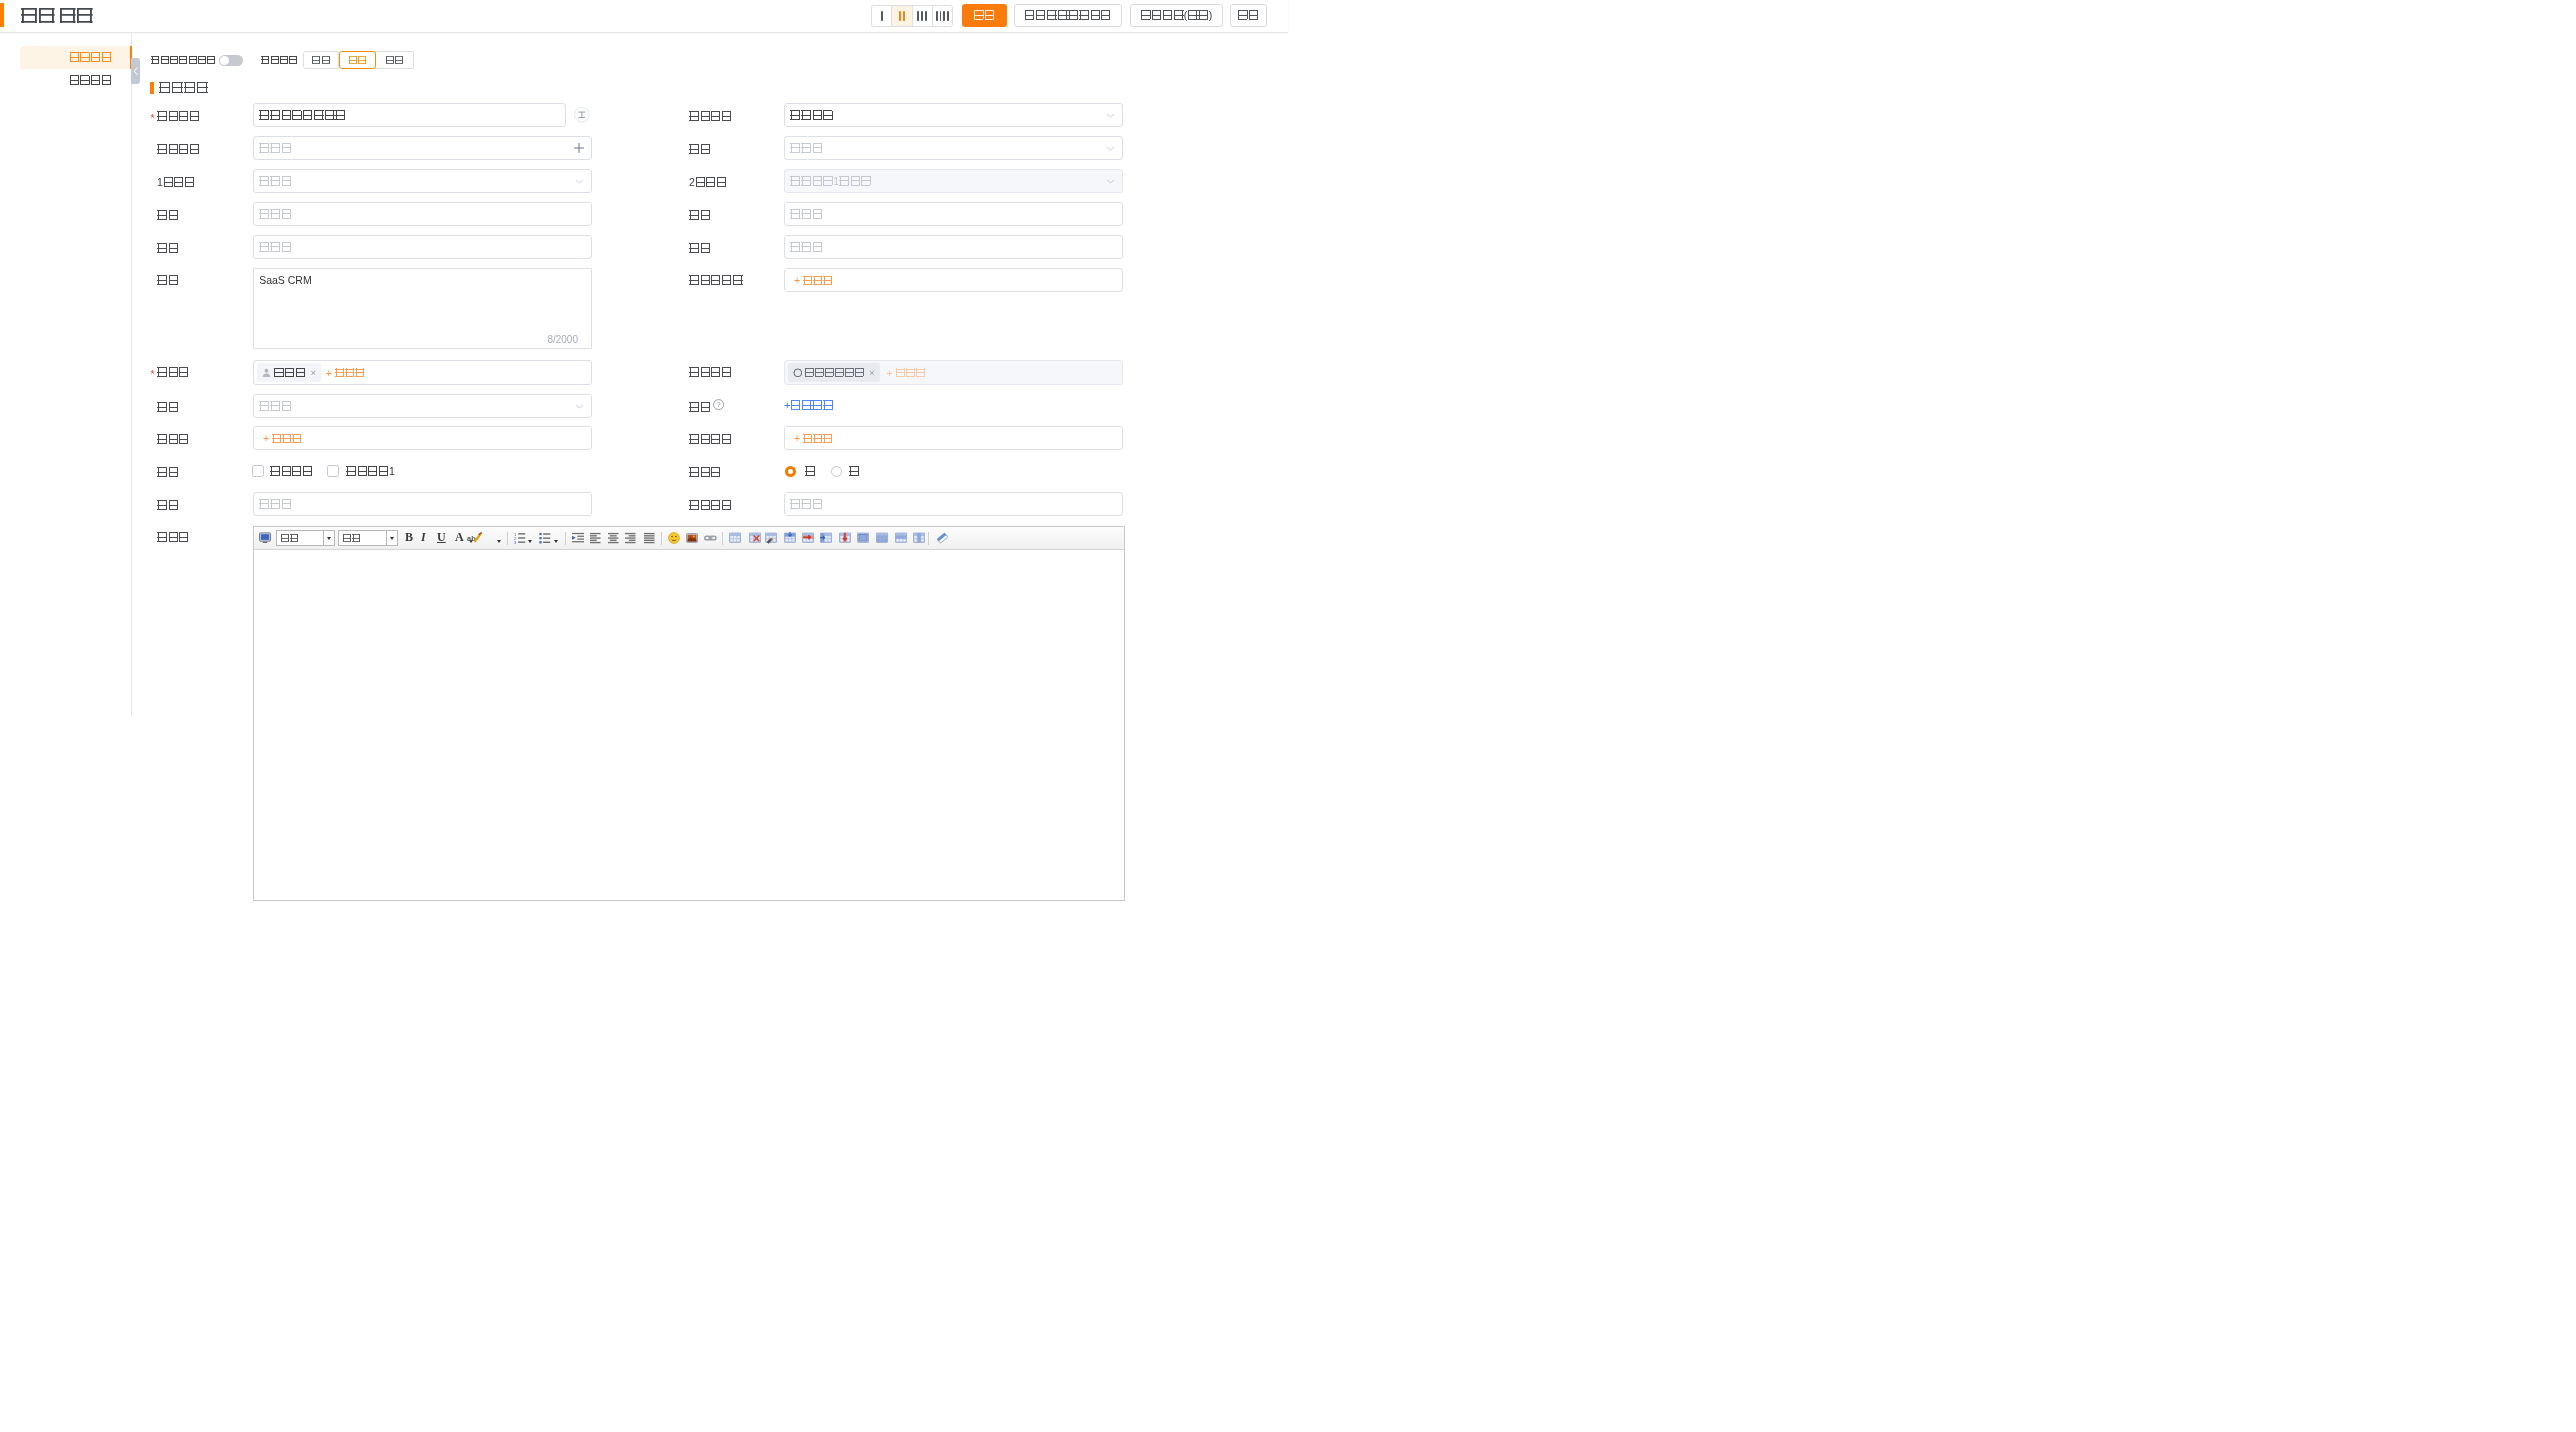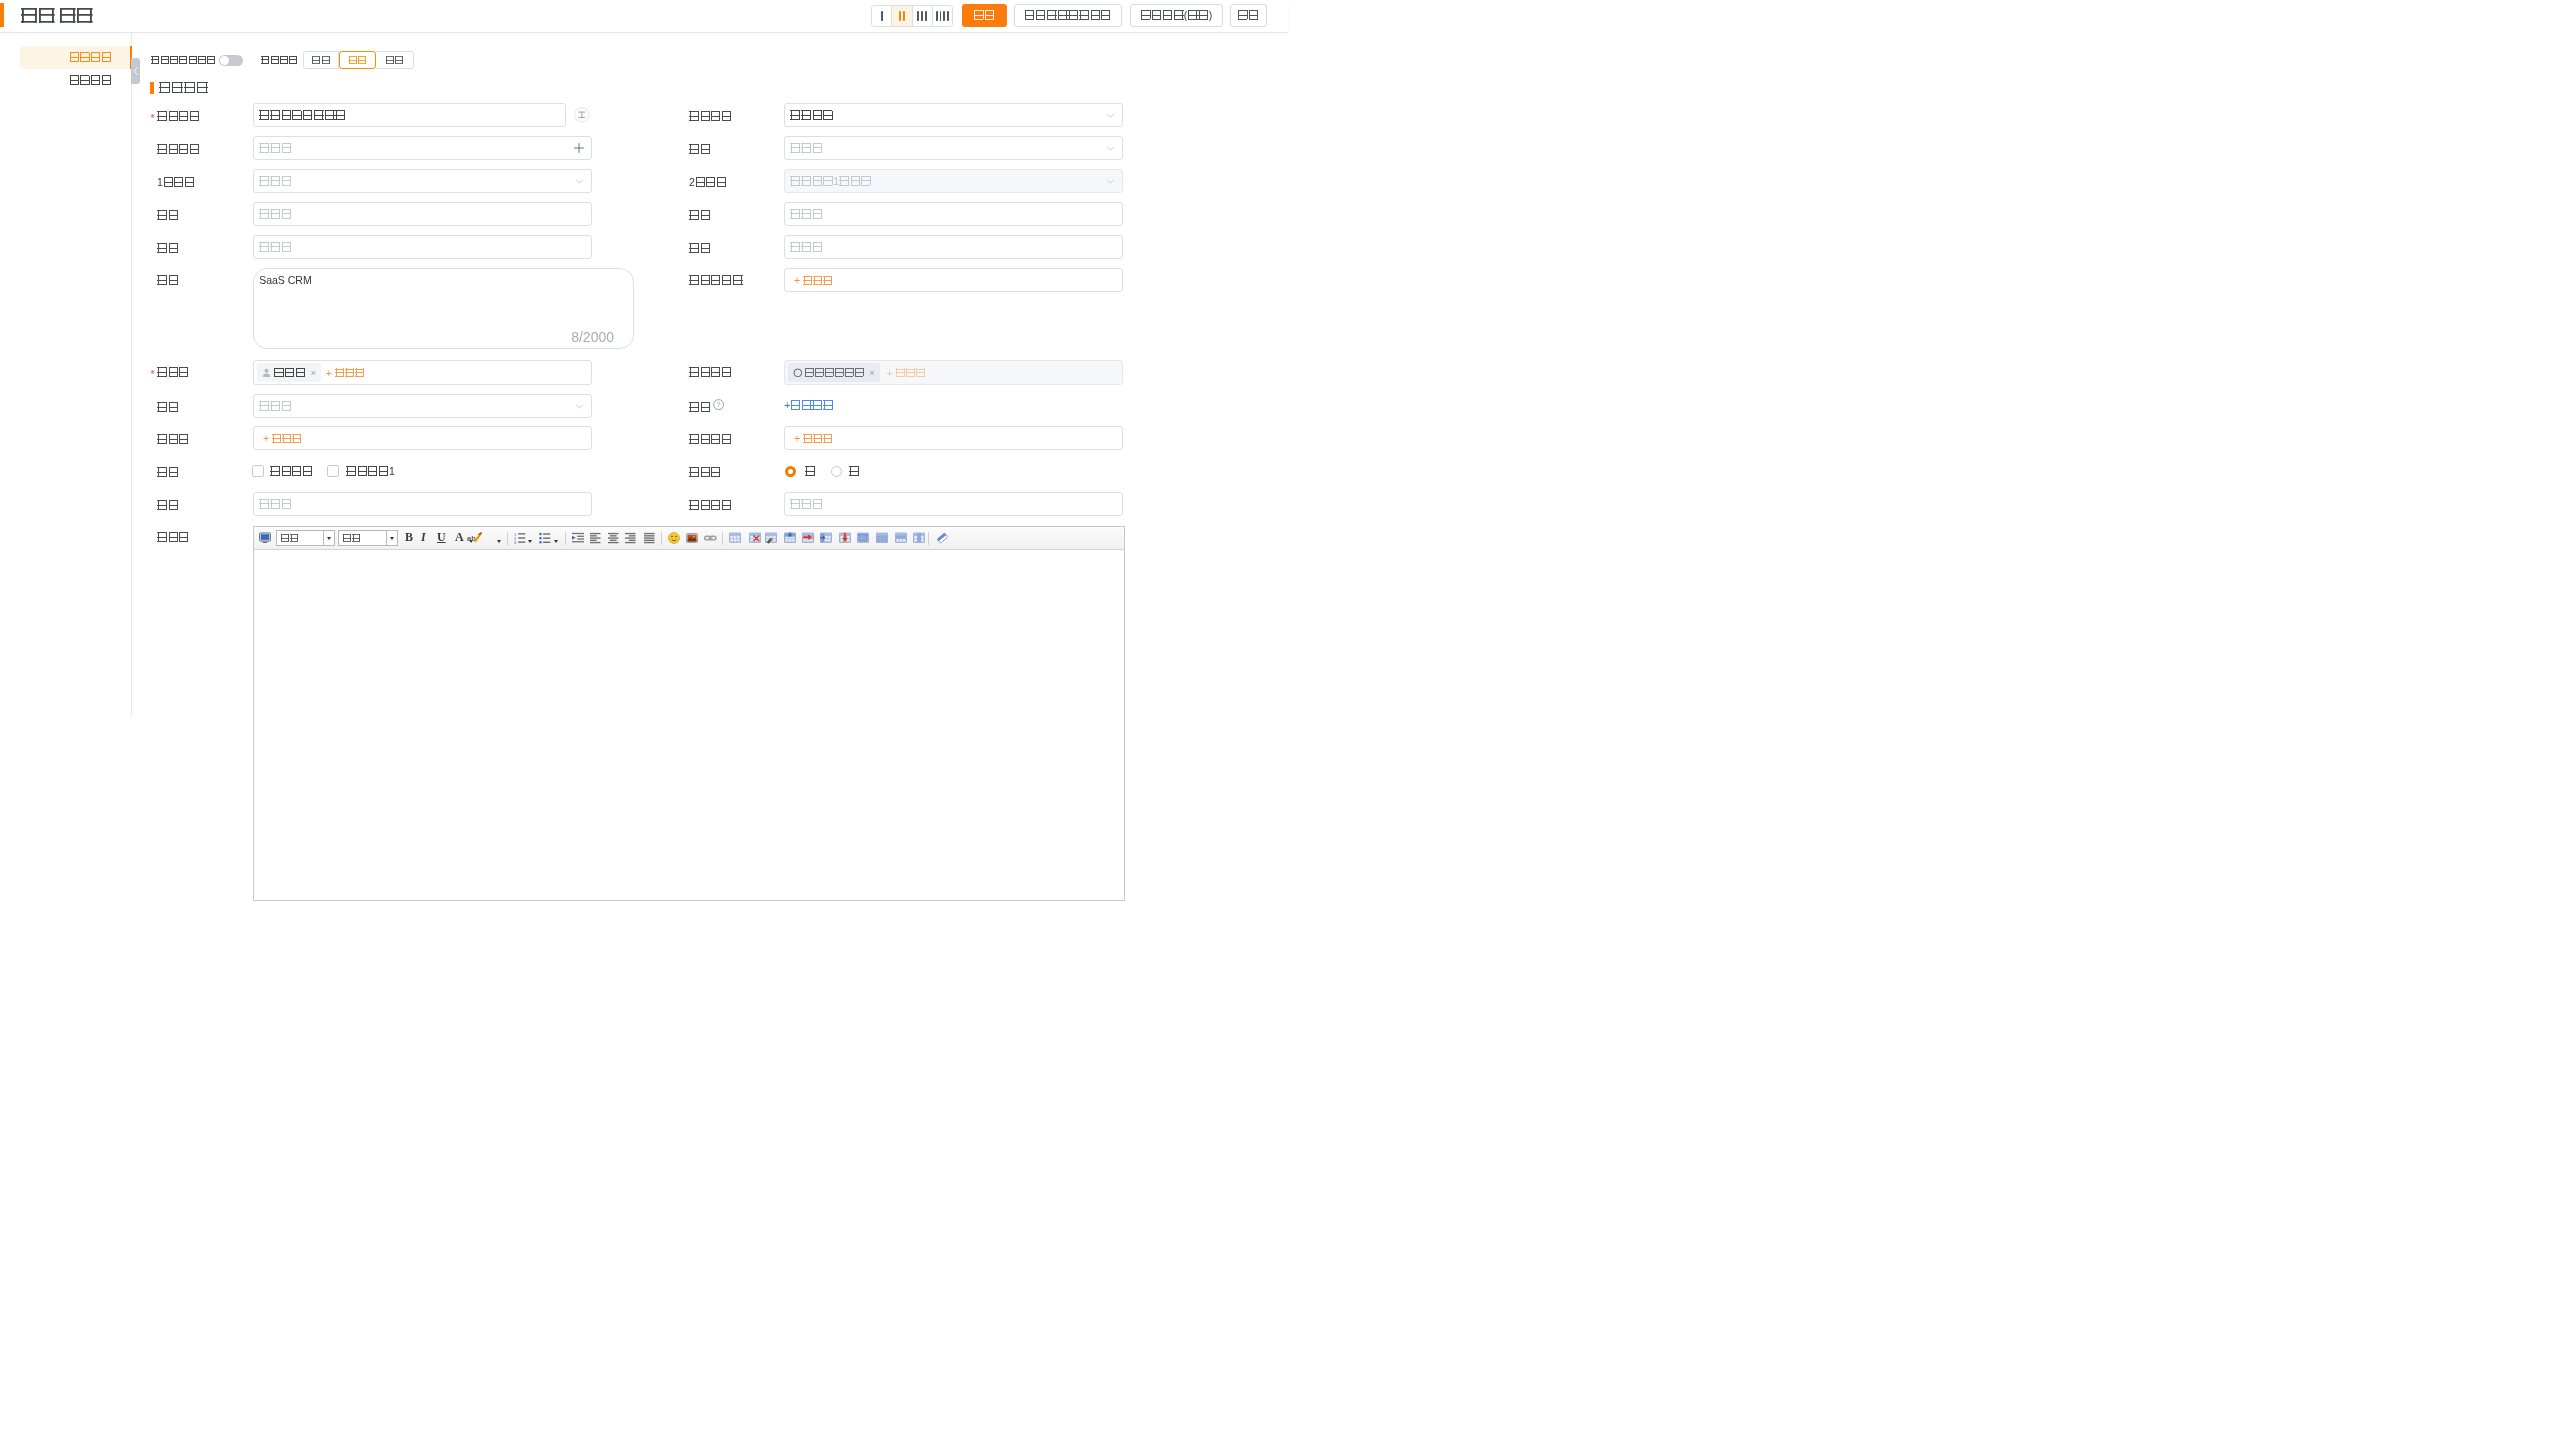--- a/index.html
+++ b/index.html
@@ -231,23 +231,23 @@
     <i class="z"></i>
     <i class="z"></i>
   </div>
 <div class="lab" style="left:689px;top:241px"><i class="z"></i><i class="z"></i></div>
 <div class="ipt" style="left:784px;top:235px;width:339px;">
     <i class="z"></i>
     <i class="z"></i>
     <i class="z"></i>
   </div>
 <div class="lab" style="left:157px;top:273px"><i class="z"></i><i class="z"></i></div>
-<div class="abs" style="left:253px;top:268px;width:381px;height:81px;border:0.7px solid #dcdfe6;border-radius:14px;background:#fff">
+<div class="abs" style="left:253px;top:268px;width:339px;height:81px;border:0.7px solid #dcdfe6;border-radius:1px;background:#fff">
     <div style="position:absolute;left:5.2px;top:4.5px;font-size:10.5px;color:#333">SaaS CRM</div>
-    <div style="position:absolute;right:19px;bottom:3px;font-size:14px;color:#a7adb6">8/2000</div>
+    <div style="position:absolute;right:13px;bottom:3px;font-size:10px;color:#a7adb6">8/2000</div>
   </div>
 <div class="lab" style="left:689px;top:273px"><i class="z"></i><i class="z"></i><i class="z"></i><i class="z"></i><i class="z"></i></div>
 <div class="ipt" style="left:784px;top:268px;width:339px;">
     <span class="oc" style="padding-left:3.7px"><span class="plus14">+</span><i class="z"></i><i class="z"></i><i class="z"></i></span>
   </div>
 <div class="lab req" style="left:157px;top:365px"><i class="z"></i><i class="z"></i><i class="z"></i></div>
 <div class="ipt" style="left:253px;top:360px;width:339px;height:25px">
     <span class="tag" style="margin-left:-2.6px">
       <svg width="9" height="9.7" viewBox="0 0 12 13" style="margin-right:3px">
         <circle cx="6" cy="3.6" r="2.7" fill="#b3b8bf"></circle>

